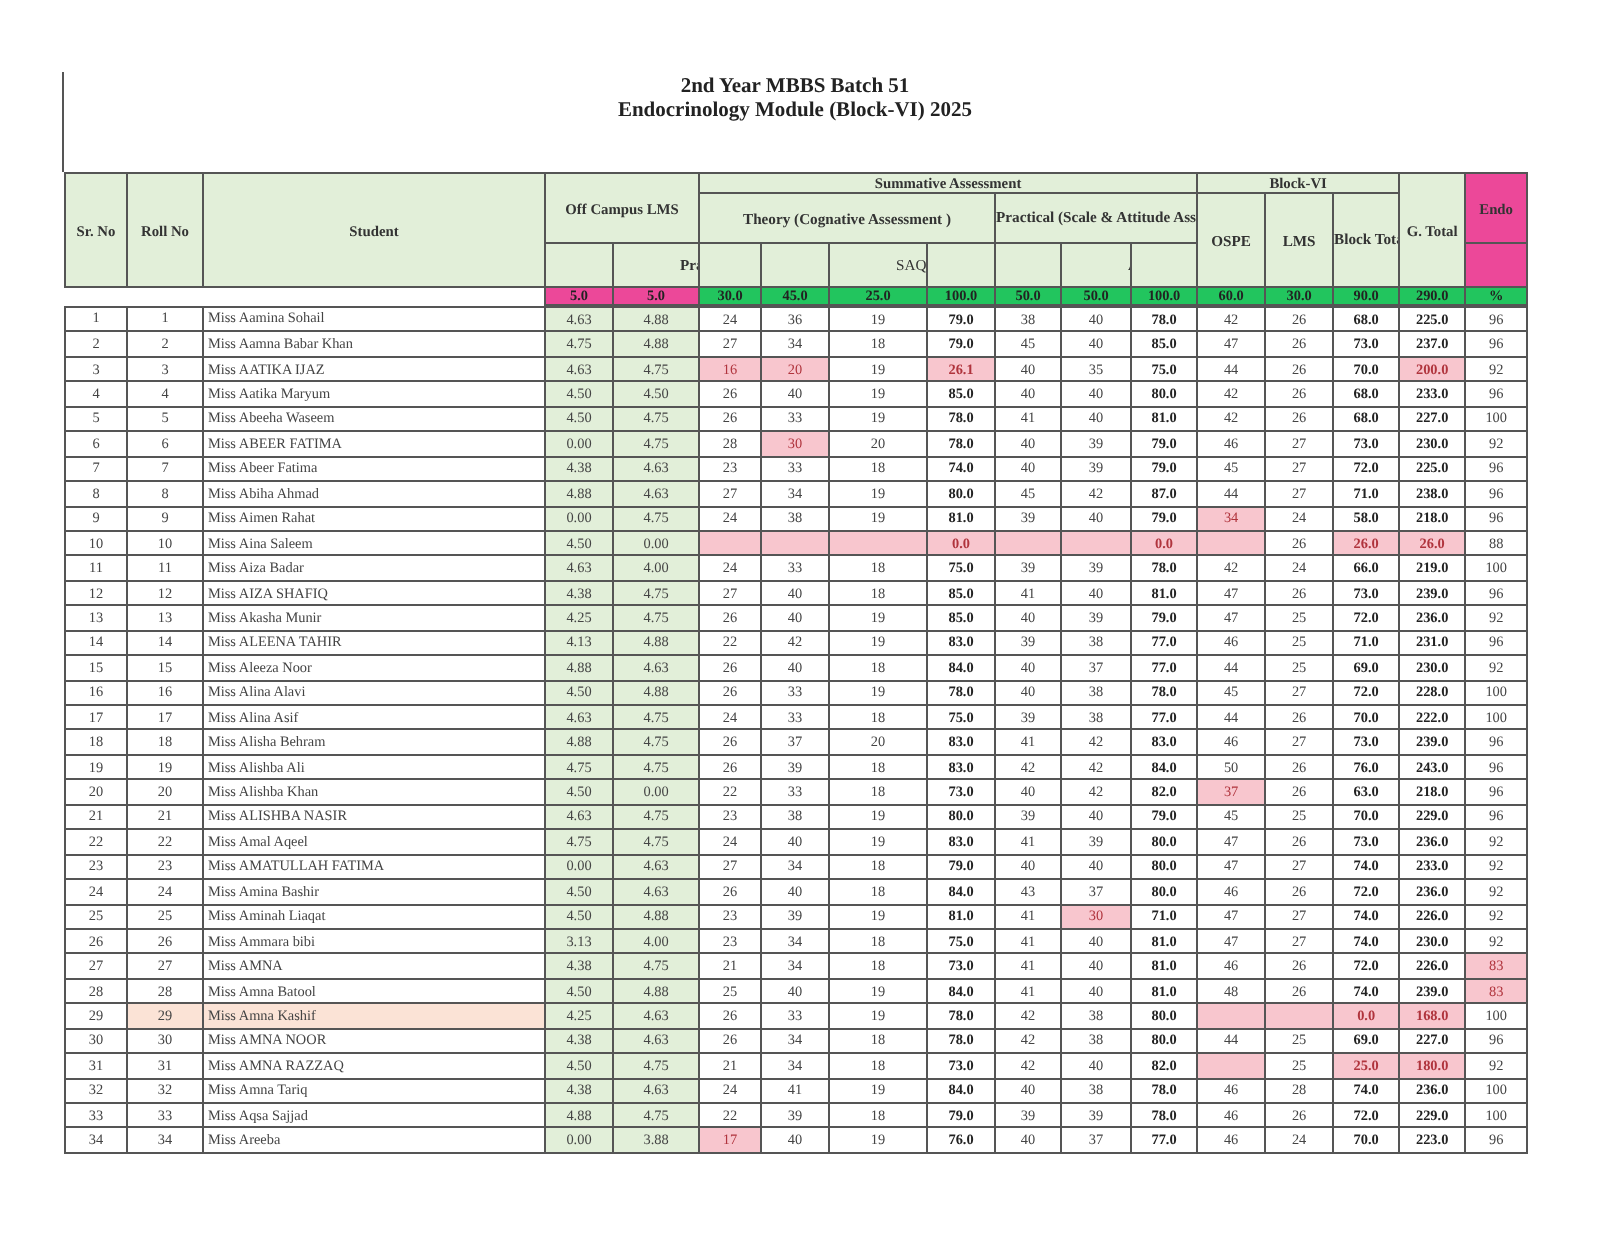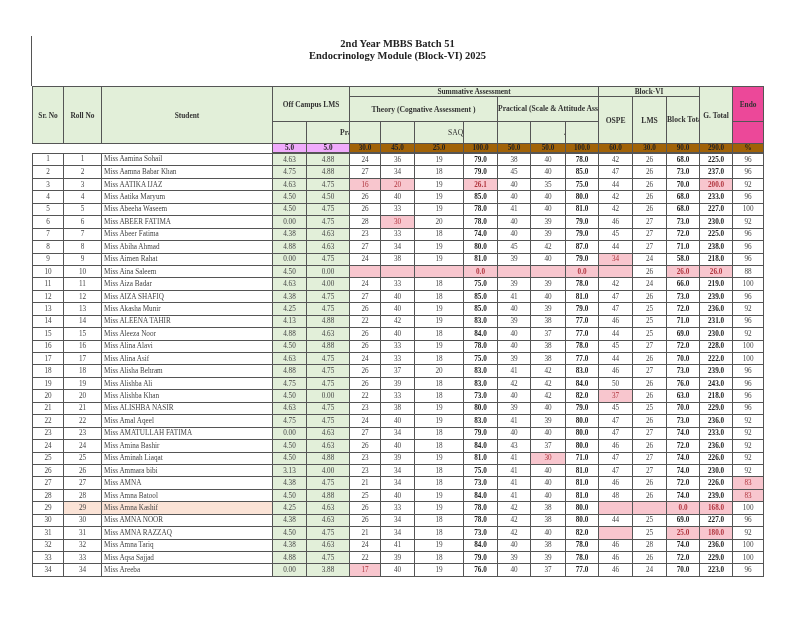--- a/index.html
+++ b/index.html
@@ -8,22 +8,22 @@
   .titles { position:absolute; left:32px; top:38px; width:731px; text-align:center; font-weight:bold; font-size:10.5px; line-height:12px; color:#222; }
   .titles div { height:12px; }
   table.grid { position:absolute; left:32px; top:86px; border-collapse:collapse; table-layout:fixed; width:731px; font-size:7.2px; }
   table.grid td, table.grid th { border:1px solid #555; padding:0; text-align:center; overflow:hidden; white-space:nowrap; }
   th { font-weight:bold; color:#333; background:#e2efd9; font-size:7.6px; }
   th.wrap { white-space:normal; line-height:8px; }
   th.endo { background:#ec4899; }
   tr.h1 th { height:7px; font-size:7.4px; }
   tr.h2 th { height:24px; }
   tr.h3 th { height:21px;padding-left:33px; }
-  tr.maxrow td { height:7px; font-weight:bold; background:#a16207; font-size:7.2px; border-bottom:2px solid #555; }
-  tr.maxrow td.lms { background:#f0abfc; }
+  tr.maxrow td { height:7px; font-weight:bold; background:#22c55e; font-size:7.2px; border-bottom:2px solid #555; }
+  tr.maxrow td.lms { background:#ec4899; }
   tr.maxrow td.empty { border:none; background:#fff; }
   tbody.data td { height:11.45px; color:#444; }
   tbody.data td.name { text-align:left; padding-left:2px; }
   tbody.data td.lms { background:#e2efd9; }
   tbody.data td.b { font-weight:bold; color:#222; }
   tbody.data td.red { background:#f8c6ce; color:#b0343d; }
   tr.hl td.sr, tr.hl td.roll, tr.hl td.name { }
   tr.hl td.roll, tr.hl td.name { background:#fbe3d6; }
 </style>
 </head>

